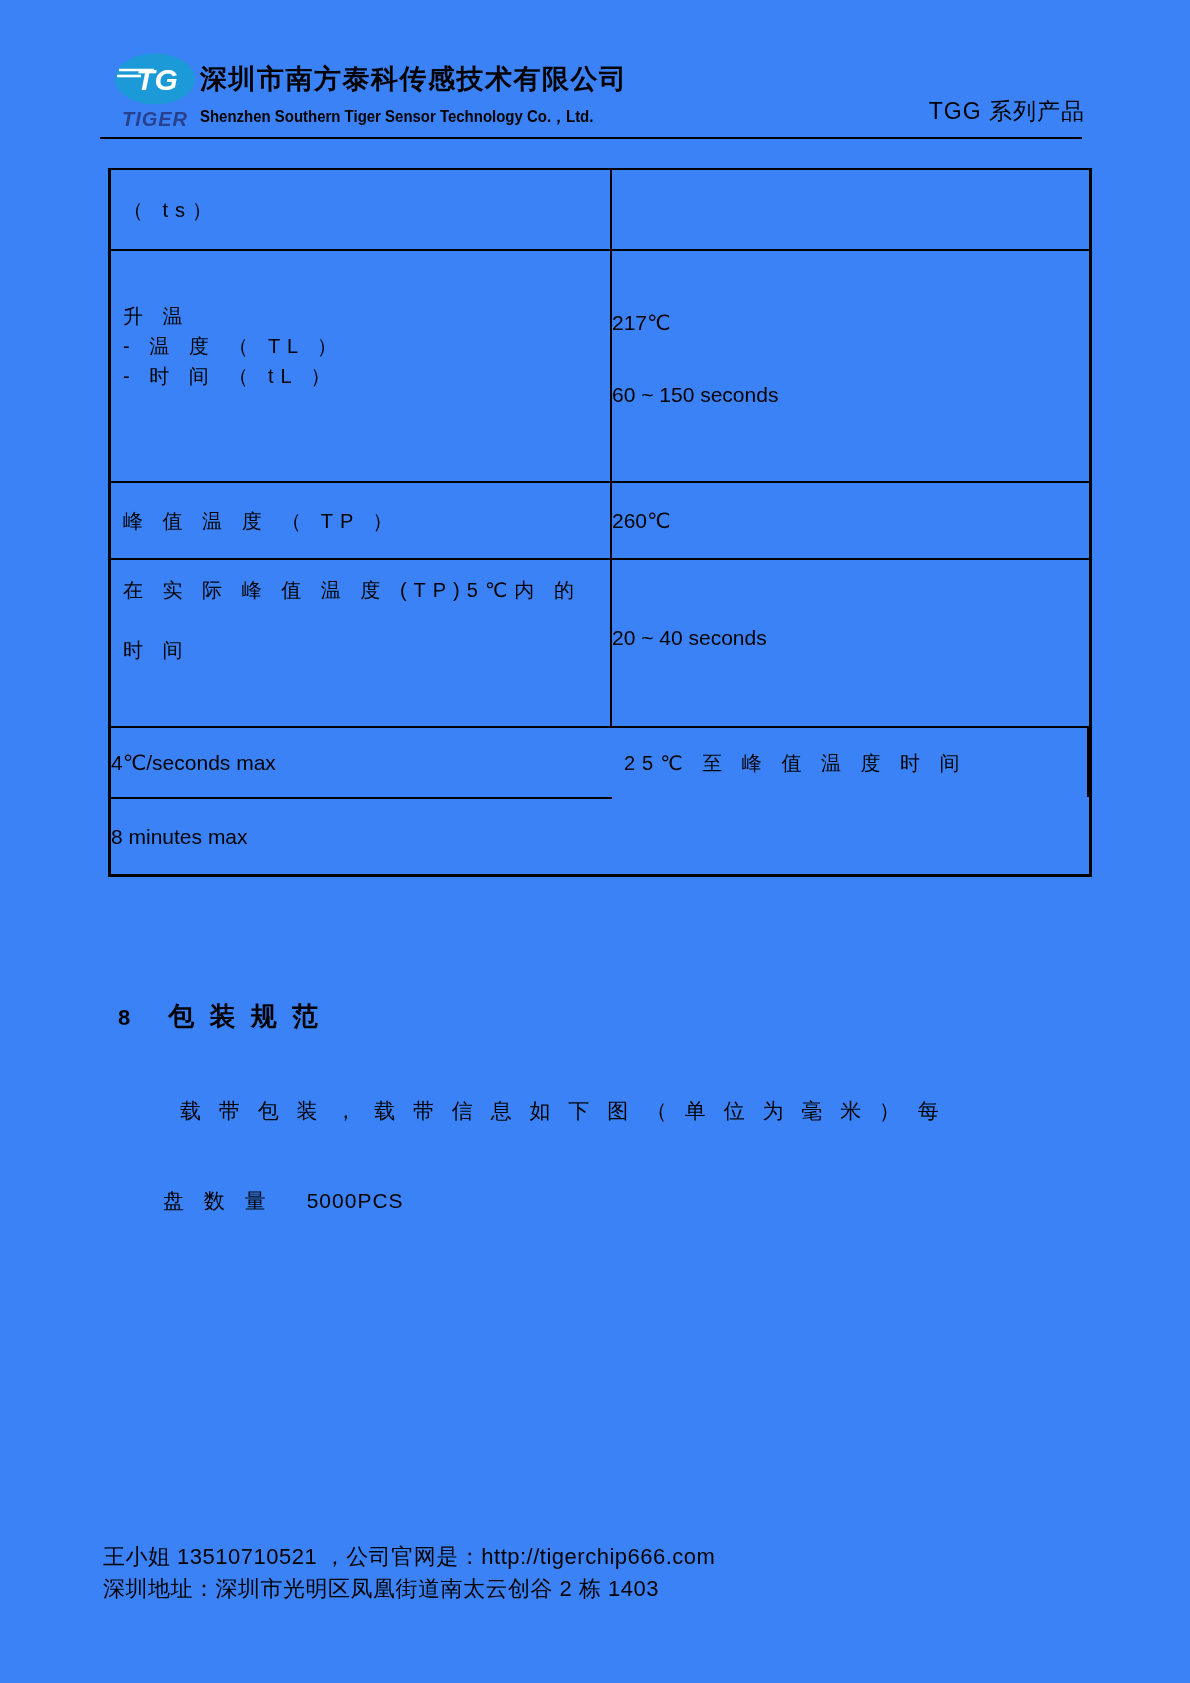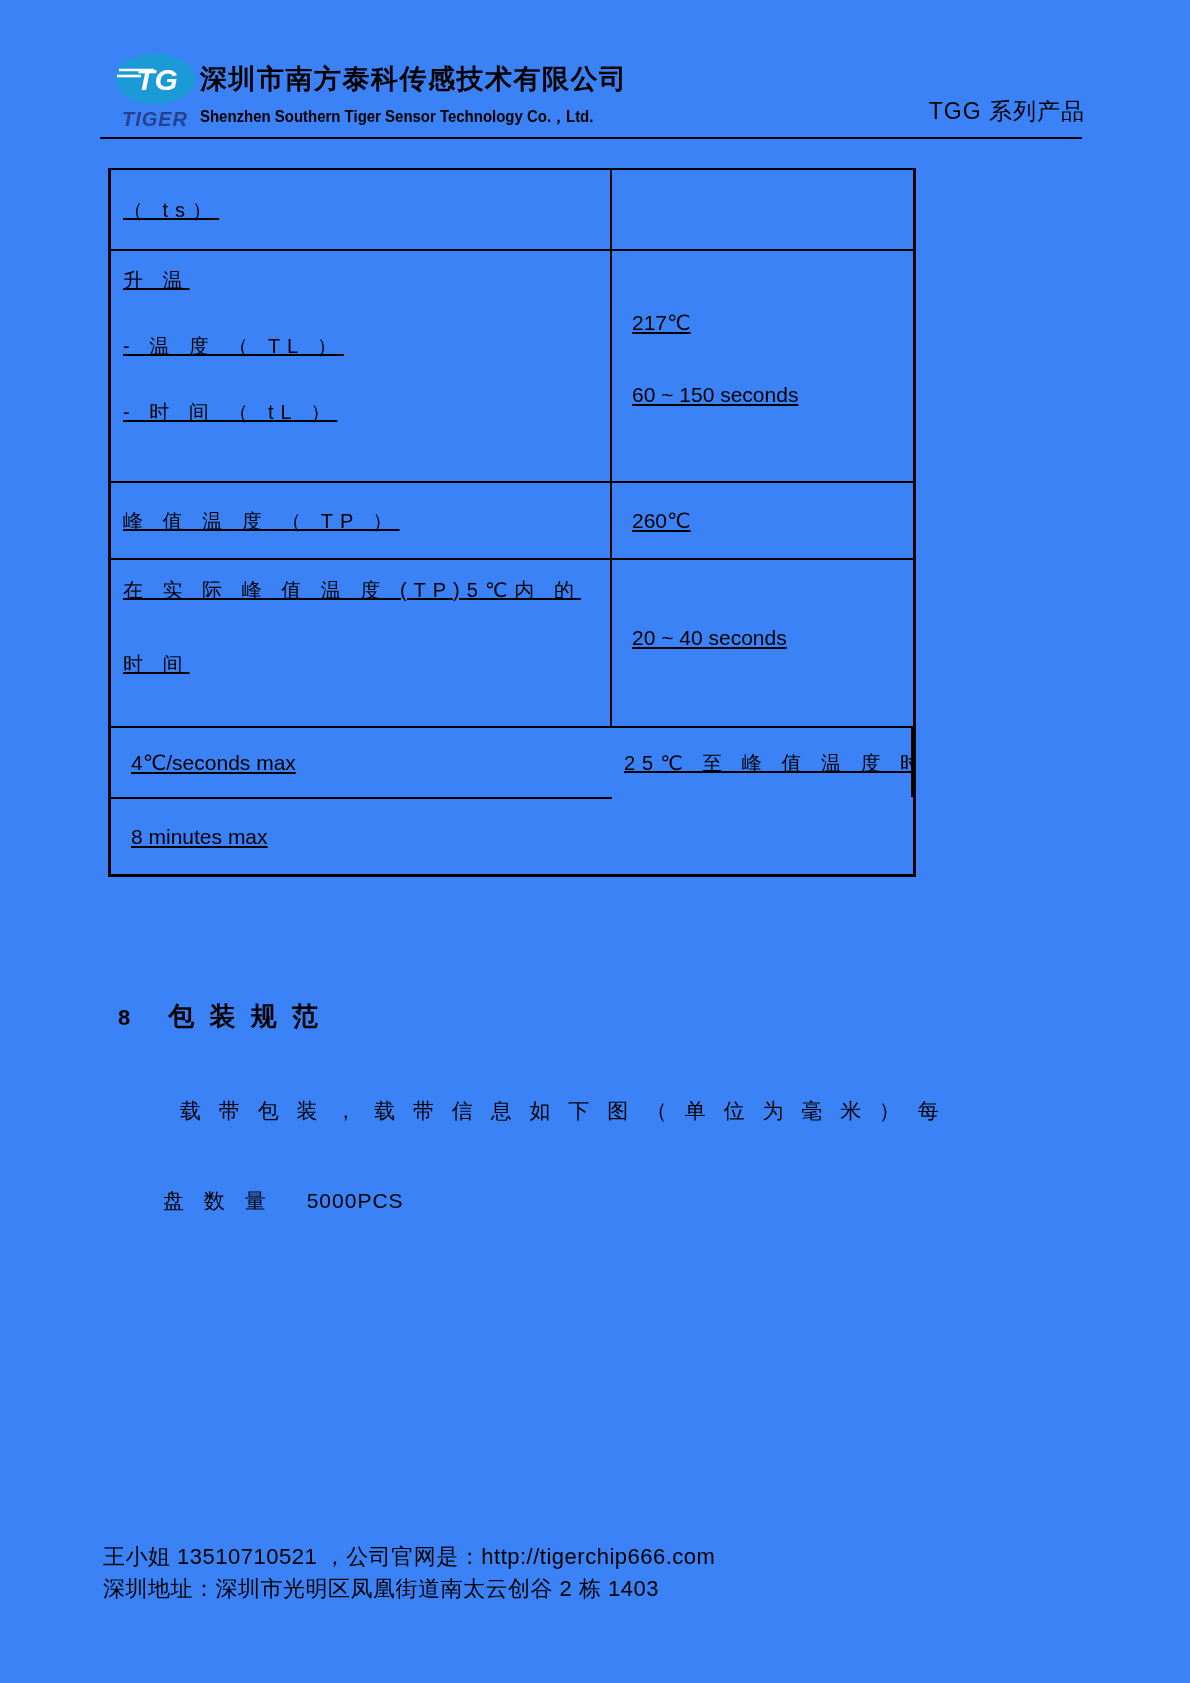--- a/index.html
+++ b/index.html
@@ -25,40 +25,39 @@
   .series-label {
     position:absolute; right:105px; top:96px;
     font-size:23px; line-height:30px; letter-spacing:1px; white-space:nowrap;
   }
   .header-rule {
     position:absolute; left:100px; top:137px; width:982px; height:2px;
     background:#000;
   }
   
   .spec-table {
-    position:absolute; left:108px; top:168px; width:808px;
+    position:absolute; left:108px; top:168px; width:984px;
     display:grid; grid-template-columns:501px 1fr;
     grid-template-rows:79px 232px 77px 168px 71px 77px;
     border:3px solid #000; border-top-width:2px;
     box-sizing:border-box;
-    text-decoration:underline;
   }
   .cell {
     display:flex; flex-direction:column; justify-content:center;
     border-top:2px solid #000; box-sizing:border-box; overflow:hidden;
   }
   .cell.r0 { border-top:none; }
   .cell.left  { border-right:2px solid #000; padding-left:12px; }
-  .cell.right { padding-left:20px; }
+  .cell.right { }
   .cell .line { line-height:30px; white-space:nowrap; }
   .cell.left .line  { font-size:20px; letter-spacing:7px; }
   .cell.right .line { font-size:21px; letter-spacing:0; }
-  .cell.left.r1  { justify-content:space-between; padding-top:14px; padding-bottom:54px; }
+  .cell.left.r1  { padding-top:14px; padding-bottom:54px; }
   .cell.right.r1 { justify-content:center; gap:42px; padding-bottom:14px; }
-  .cell.left.r3  { justify-content:flex-start; padding-top:15px; gap:44px; }
+  .cell.left.r3  { justify-content:flex-start; padding-top:15px; gap:30px; }
   .cell.right.r3 { padding-bottom:10px; }
   
   .section-heading {
     position:absolute; left:118px; top:996px;
     display:flex; align-items:baseline; gap:38px; line-height:40px;
   }
   .section-number { font-size:22px; font-weight:700; }
   .section-title  { font-size:26px; font-weight:700; letter-spacing:4px; white-space:nowrap; }
   .body-line1 {
     position:absolute; left:180px; top:1096px;

